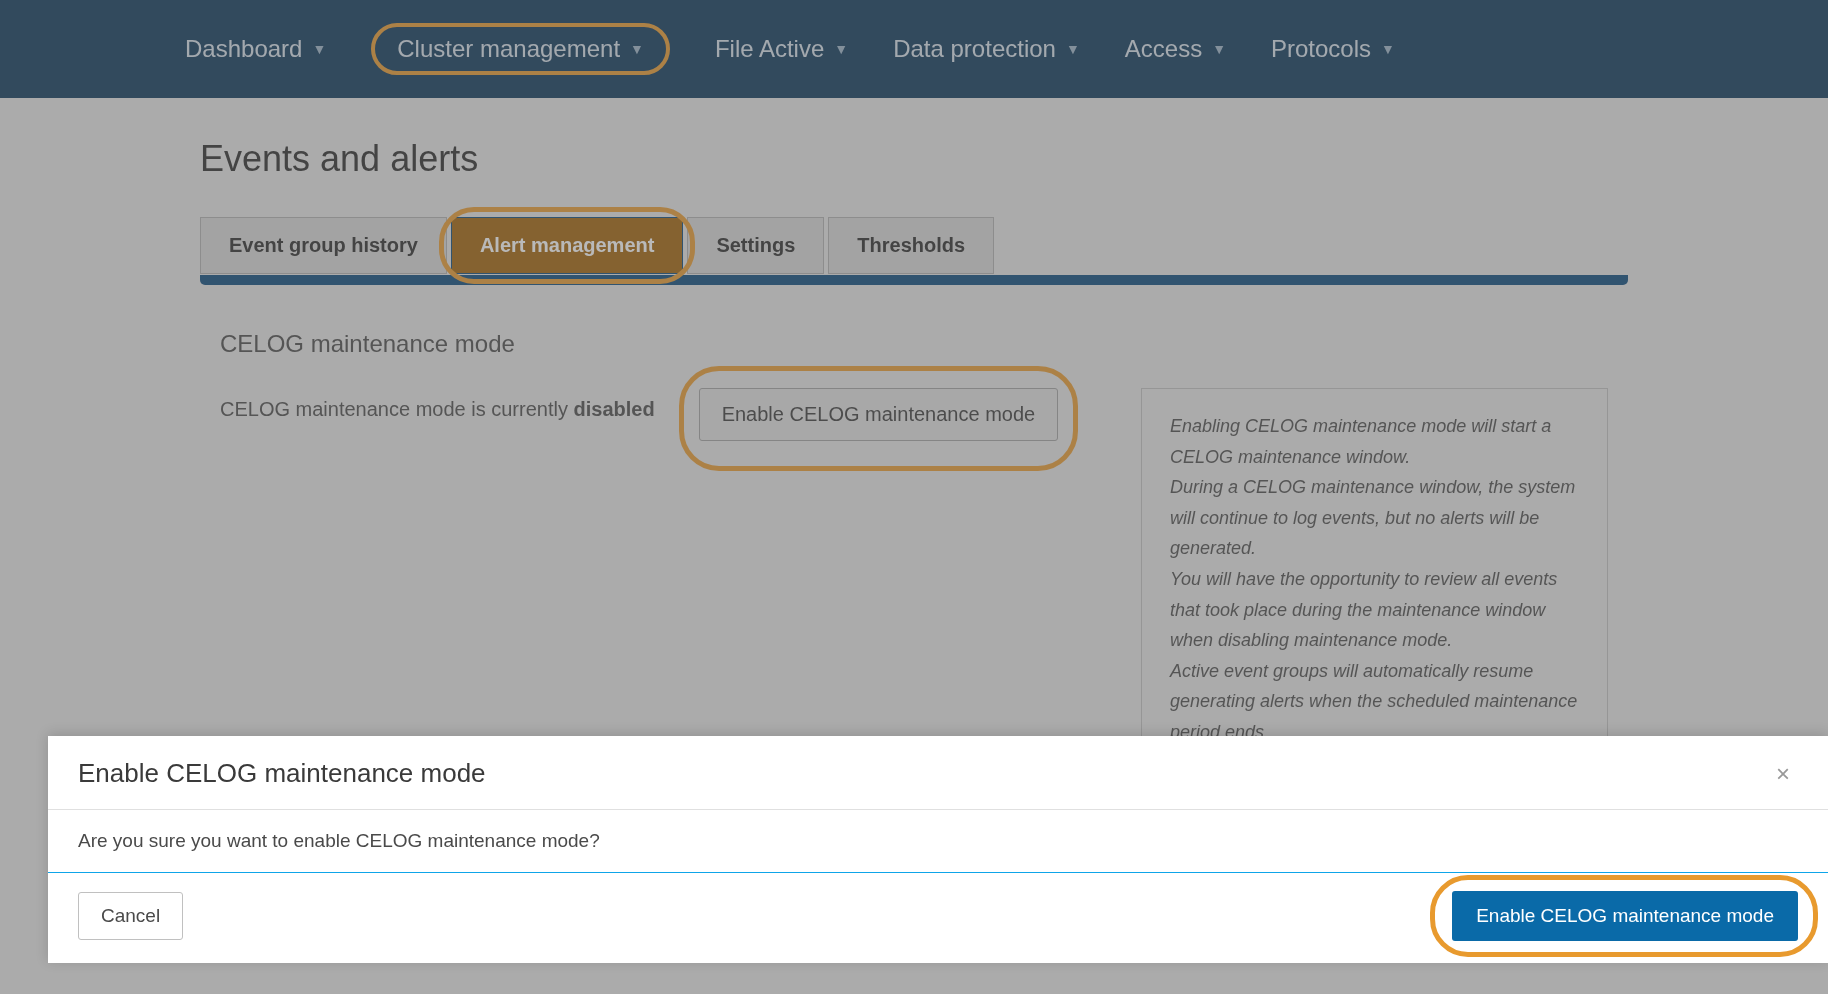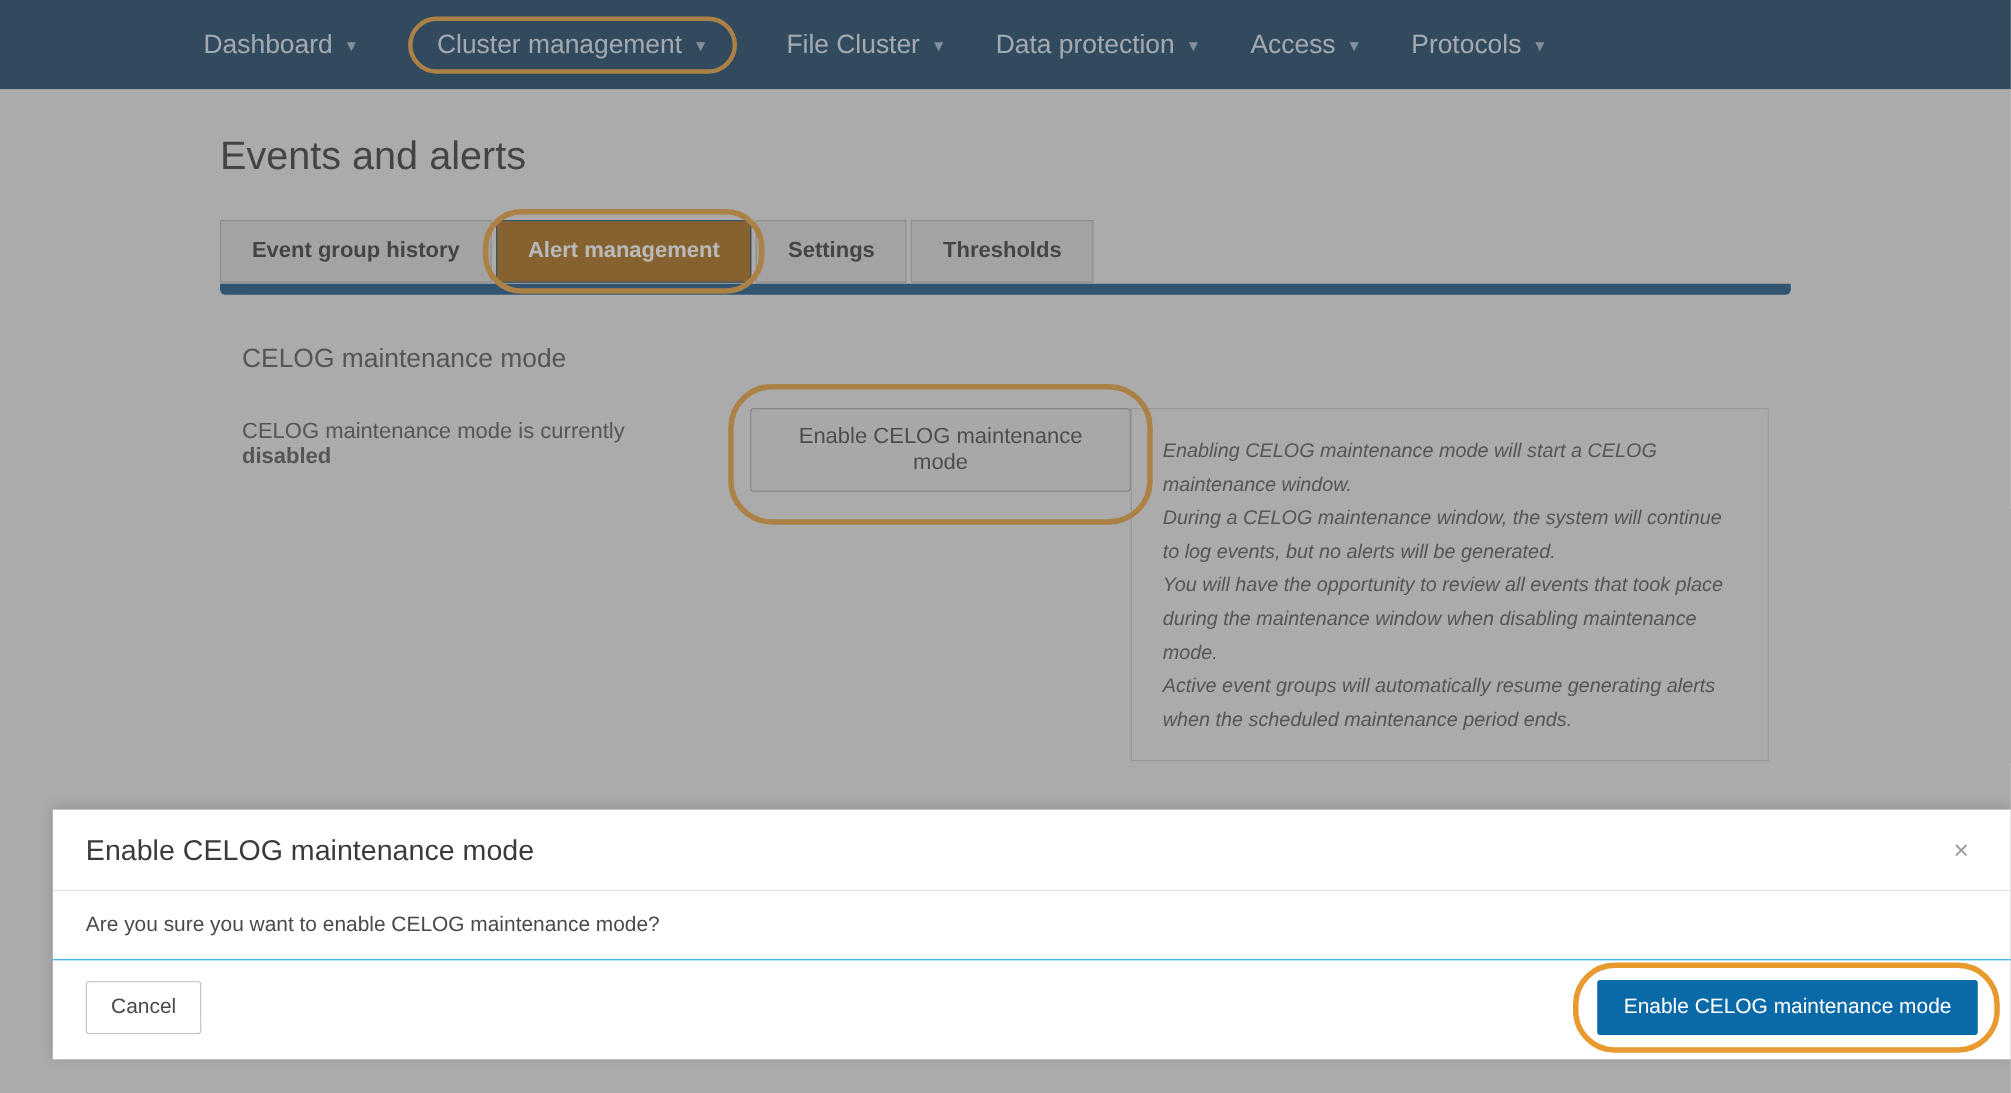--- a/index.html
+++ b/index.html
@@ -13,21 +13,21 @@
       background: #e5e5e5;
       width: 1828px;
       height: 994px;
       overflow: hidden;
       position: relative;
     }
     
     
     .navbar {
       background: #0a3558;
-      height: 81px;
+      height: 98px;
       display: flex;
       align-items: center;
       padding-left: 185px;
       gap: 45px;
     }
     
     .nav-item {
       color: #d8e2ec;
       font-size: 24px;
       cursor: pointer;
@@ -163,21 +163,21 @@
       pointer-events: none;
     }
     
     .info-box {
       border: 1px solid #c0c0c0;
       padding: 22px 28px;
       font-style: italic;
       font-size: 18px;
       color: #4a4a4a;
       line-height: 1.7;
-      width: 580px;
+      width: 467px;
       margin-left: auto;
     }
     
     .content-wrapper {
       display: flex;
       justify-content: space-between;
       align-items: flex-start;
     }
     
     .left-col {
@@ -289,21 +289,21 @@
 <div class="navbar">
   <div class="nav-item">
     <span>Dashboard</span>
     <span class="caret">▼</span>
   </div>
   <div class="nav-item highlight-oval">
     <span>Cluster management</span>
     <span class="caret">▼</span>
   </div>
   <div class="nav-item">
-    <span>File Cluster</span>
+    <span>File Active</span>
     <span class="caret">▼</span>
   </div>
   <div class="nav-item">
     <span>Data protection</span>
     <span class="caret">▼</span>
   </div>
   <div class="nav-item">
     <span>Access</span>
     <span class="caret">▼</span>
   </div>

